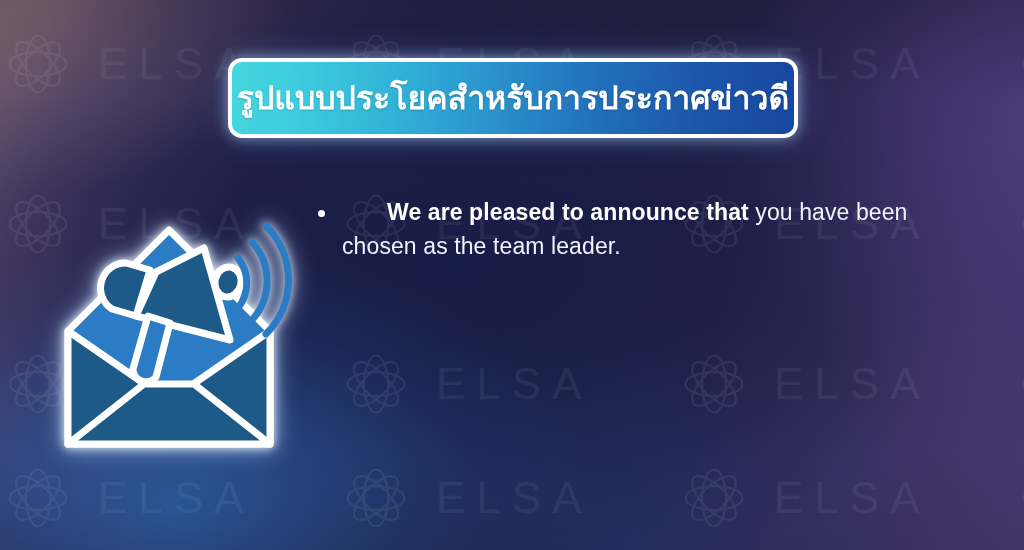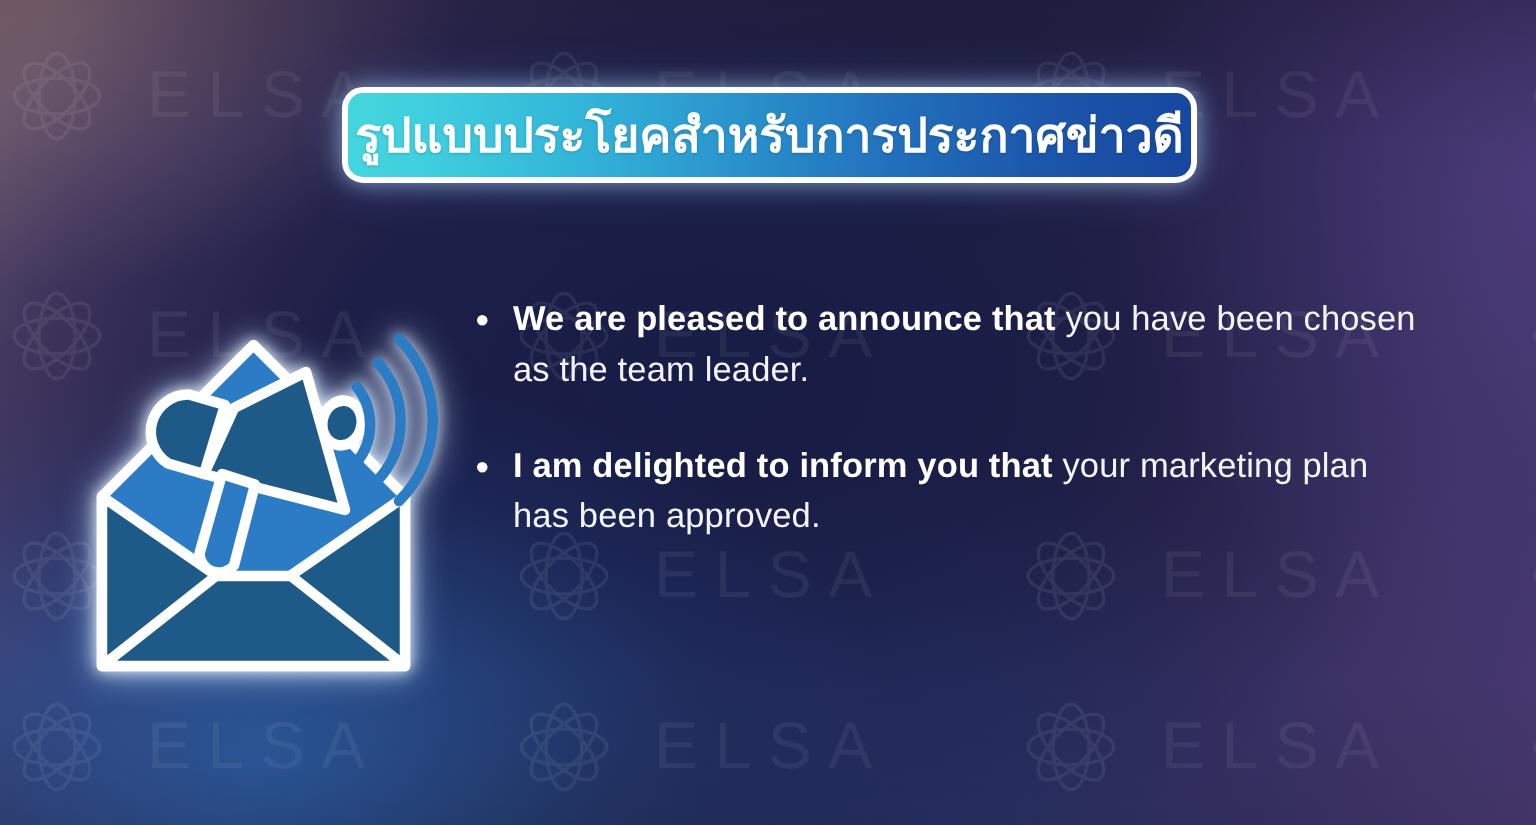--- a/index.html
+++ b/index.html
@@ -114,21 +114,21 @@
     opacity: 0.82;
     font-family: "Liberation Sans", sans-serif;
   }
 
   
   .title-badge {
     position: absolute;
     left: 228px;
     top: 58px;
     width: 570px;
-    height: 64px;
+    height: 80px;
     border-radius: 14px;
     border: 4px solid #ffffff;
     box-sizing: border-box;
     background: linear-gradient(93deg,
       #44d6dd 0%,
       #3fcede 10%,
       #32b4d8 28%,
       #2a93cc 46%,
       #2271bc 64%,
       #1c57ab 82%,
@@ -194,20 +194,21 @@
     color: #f2f4fb;
     font-size: 23px;
     line-height: 1.47;
     font-weight: 400;
     letter-spacing: 0.1px;
     font-family: "Liberation Sans", "DejaVu Sans", sans-serif;
   }
   .bullet-text .lead {
     font-weight: 700;
     color: #ffffff;
+    margin-left: 45px;
   }
 </style>
 </head>
 <body>
 
 <div id="slide">
 
   <div class="bg-base"></div>
   <div class="bg-navy"></div>
   <div class="bg-mauve"></div>
@@ -498,19 +499,15 @@
         <path d="M 214 14 A 76 76 0 0 1 214 122"></path>
       </g>
     </svg>
   </div>
 
   <div class="bullets" id="bullet-list">
       <div class="bullet-row">
         <span class="bullet-dot"></span>
         <div class="bullet-text"><span class="lead">We are pleased to announce that</span><span> you have been chosen as the team leader.</span></div>
       </div>
-      <div class="bullet-row">
-        <span class="bullet-dot"></span>
-        <div class="bullet-text"><span class="lead">I am delighted to inform you that</span><span> your marketing plan has been approved.</span></div>
-      </div>
     </div>
 
 </div>
 
 </body></html>

